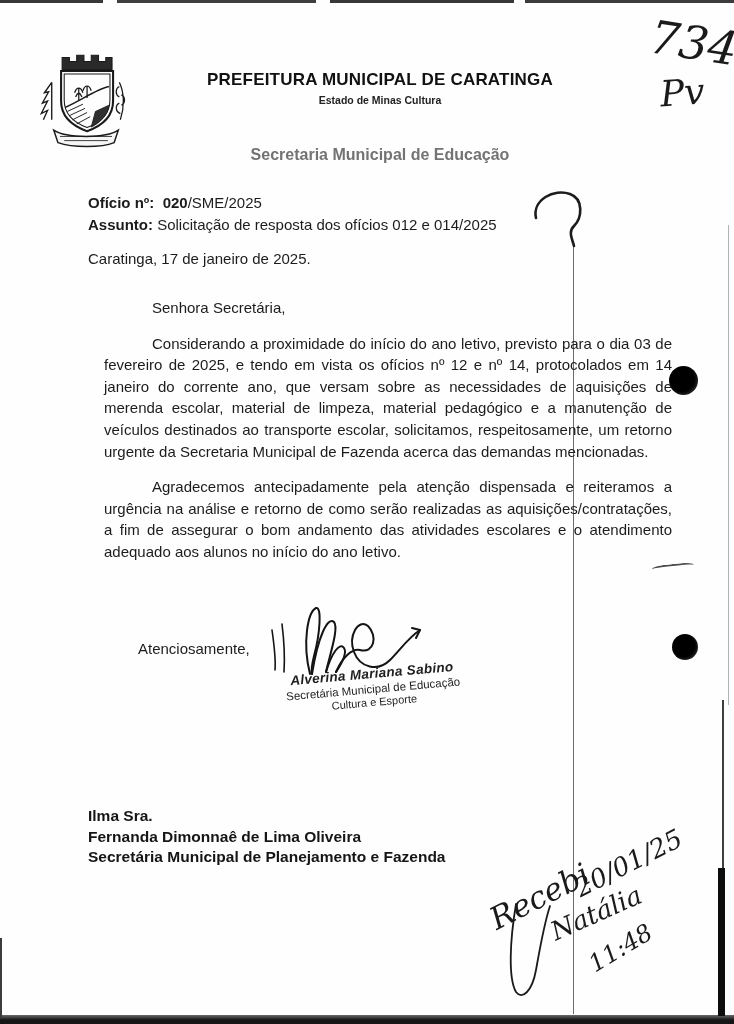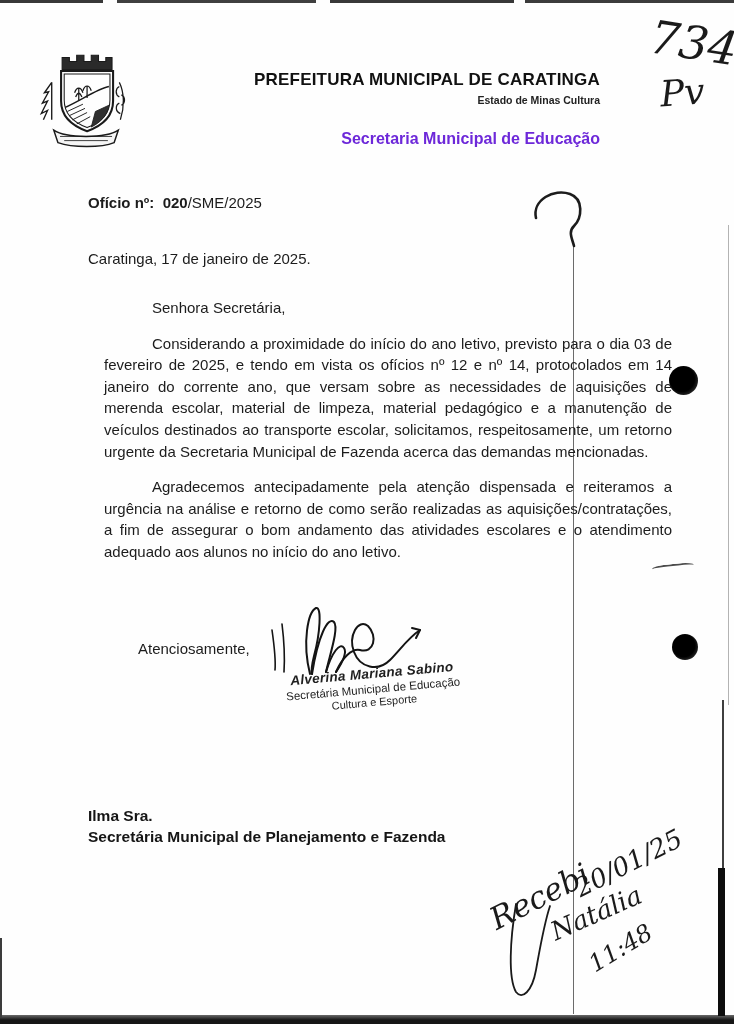--- a/index.html
+++ b/index.html
@@ -19,24 +19,24 @@
   .edge-right-thick{position:absolute;left:718px;top:868px;width:7px;height:148px;background:#0d0d0d;}
   .fold-line{position:absolute;left:573px;top:246px;width:1px;height:768px;background:#3a3a3a;opacity:.75;}
   .hole-blob{position:absolute;border-radius:50%;
     background:radial-gradient(circle at 45% 45%,#000 0 55%,#1d1d1d 70%,#444 85%,transparent 92%);}
   .blob-1{left:669px;top:366px;width:29px;height:29px;}
   .blob-2{left:672px;top:634px;width:26px;height:26px;}
   .pen-dash{position:absolute;left:652px;top:564px;width:42px;height:4px;
     border-top:2px solid #2e2e2e;border-radius:50%/4px;transform:rotate(-6deg);opacity:.85;}
   
   .crest{position:absolute;left:33px;top:46px;width:104px;height:106px;}
-  .hdr{position:absolute;left:160px;top:70px;width:440px;text-align:right;}
+  .hdr{position:absolute;left:160px;top:70px;width:440px;text-align:center;}
   .hdr-title{font-size:17px;font-weight:bold;letter-spacing:.2px;color:#111;}
   .hdr-sub{font-size:10.5px;font-weight:bold;margin-top:4px;color:#222;}
-  .hdr-dept{font-size:16px;font-weight:bold;margin-top:24px;color:#6d28d9;}
+  .hdr-dept{font-size:16px;font-weight:bold;margin-top:40px;color:#737373;}
   
   .meta{position:absolute;left:88px;top:192px;width:520px;font-size:15px;line-height:21.5px;}
   .b{font-weight:bold;}
   .dateline{position:absolute;left:88px;top:250px;font-size:15px;}
   
   .body-text{position:absolute;left:104px;top:297px;width:568px;
     font-size:15px;line-height:21.6px;text-align:justify;}
   .body-text p{margin:14px 0 13px 0;text-indent:48px;-moz-text-align-last:left;text-align-last:left;}
   .salutation{margin-bottom:13px;text-indent:48px;}
   
@@ -105,20 +105,24 @@
     <div class="hdr-title">PREFEITURA MUNICIPAL DE CARATINGA</div>
     <div class="hdr-sub">Estado de Minas Cultura</div>
     <div class="hdr-dept">Secretaria Municipal de Educação</div>
   </div>
 
   <div class="meta">
     <div>
       <span class="b">Ofício nº:</span>&nbsp;
       <span class="b">020</span><span>/SME/2025</span>
     </div>
+    <div>
+      <span class="b">Assunto:</span>
+      <span>Solicitação de resposta dos ofícios 012 e 014/2025</span>
+    </div>
   </div>
   <div class="dateline">Caratinga, 17 de janeiro de 2025.</div>
 
   <svg class="hook-svg" viewBox="0 0 64 66">
     <path d="M8,32 C4,14 26,2 42,8 C56,13 54,32 46,40 C40,46 44,52 46,60" fill="none" stroke="#1c1c1c" stroke-width="2.6" stroke-linecap="round"></path>
   </svg>
 
   <div class="body-text">
     <div class="salutation">Senhora Secretária,</div>
     <p>Considerando a proximidade do início do ano letivo, previsto para o dia 03 de fevereiro de 2025, e tendo em vista os ofícios nº 12 e nº 14, protocolados em 14 janeiro do corrente ano, que versam sobre as necessidades de aquisições de merenda escolar, material de limpeza, material pedagógico e a manutenção de veículos destinados ao transporte escolar, solicitamos, respeitosamente, um retorno urgente da Secretaria Municipal de Fazenda acerca das demandas mencionadas.</p>
@@ -140,20 +144,21 @@
   </svg>
 
   <div class="stamp">
     <div class="stamp-name">Alverina Mariana Sabino</div>
     <div class="stamp-t1">Secretária Municipal de Educação</div>
     <div class="stamp-t2">Cultura e Esporte</div>
   </div>
 
   <div class="recipient">
     <div>Ilma Sra.</div>
+    <div>Fernanda Dimonnaê de Lima Oliveira</div>
     <div>Secretária Municipal de Planejamento e Fazenda</div>
   </div>
 
   <div class="hw hw-734">734</div>
   <div class="hw hw-rubric">Pv</div>
 
   <div class="hw hw-recebi">Recebi</div>
   <div class="hw hw-date">20/01/25</div>
   <div class="hw hw-name">Natália</div>
   <div class="hw hw-time">11:48</div>

